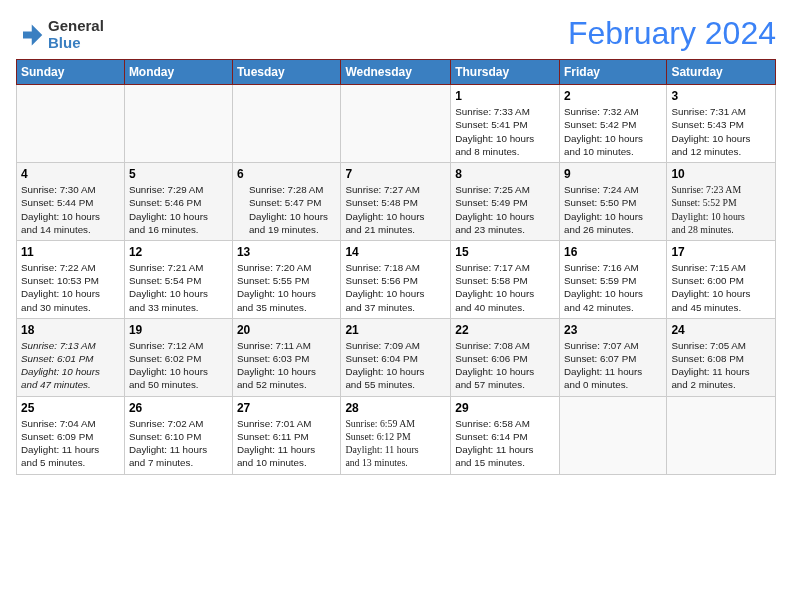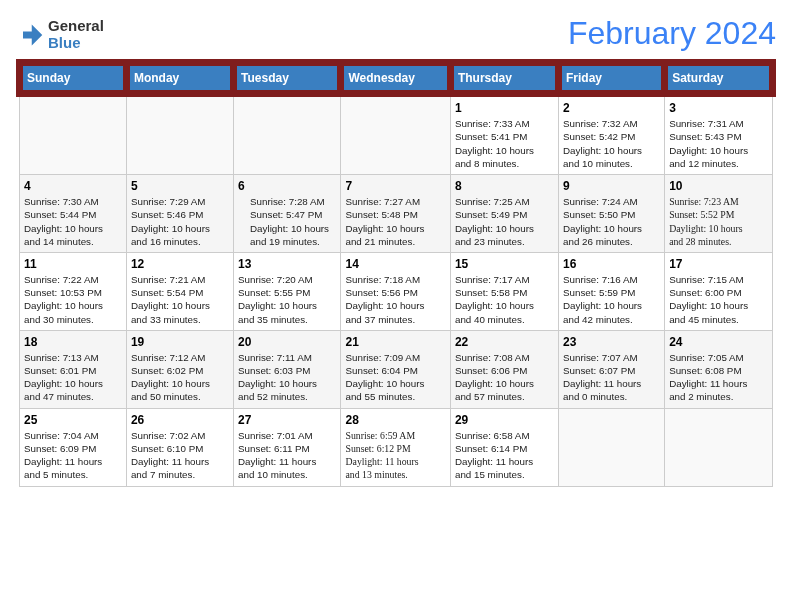--- a/index.html
+++ b/index.html
@@ -57,21 +57,21 @@
       border-collapse: collapse;
       font-size: 10.5px;
     }
     thead tr th {
       background-color: #3a7fc1;
       color: #fff;
       padding: 5px 4px;
       text-align: left;
       font-size: 12px;
       font-weight: bold;
-      border: 7px solid #7f1d1d;
+      border: 1px solid #7f1d1d;
     }
     tbody tr td {
       border: 1px solid #ccc;
       padding: 4px 4px;
       vertical-align: top;
       width: 113px;
       min-height: 70px;
     }
     tbody tr td .day-num {
       font-weight: bold;
@@ -251,21 +251,21 @@
             <span class="day-num">17</span>
             <div class="day-info" style="white-space: pre-line;">Sunrise: 7:15 AM
 Sunset: 6:00 PM
 Daylight: 10 hours
 and 45 minutes.</div>
           </td>
         </tr>
         <tr>
           <td>
             <span class="day-num">18</span>
-            <div class="day-info" style="white-space: pre-line;">Sunrise: 7:13 AM
+            <div class="day-info" style="white-space: pre-line; font-style: italic;">Sunrise: 7:13 AM
 Sunset: 6:01 PM
 Daylight: 10 hours
 and 47 minutes.</div>
           </td>
           <td>
             <span class="day-num">19</span>
             <div class="day-info" style="white-space: pre-line;">Sunrise: 7:12 AM
 Sunset: 6:02 PM
 Daylight: 10 hours
 and 50 minutes.</div>

